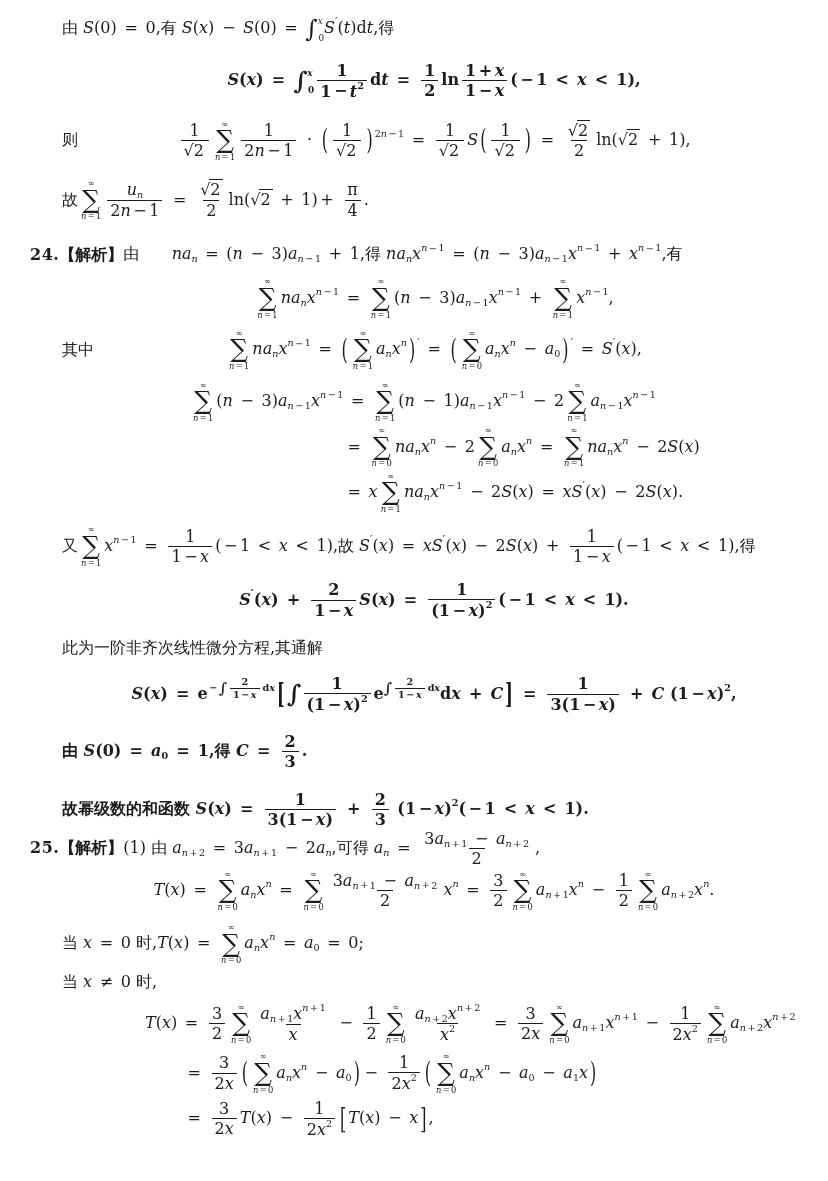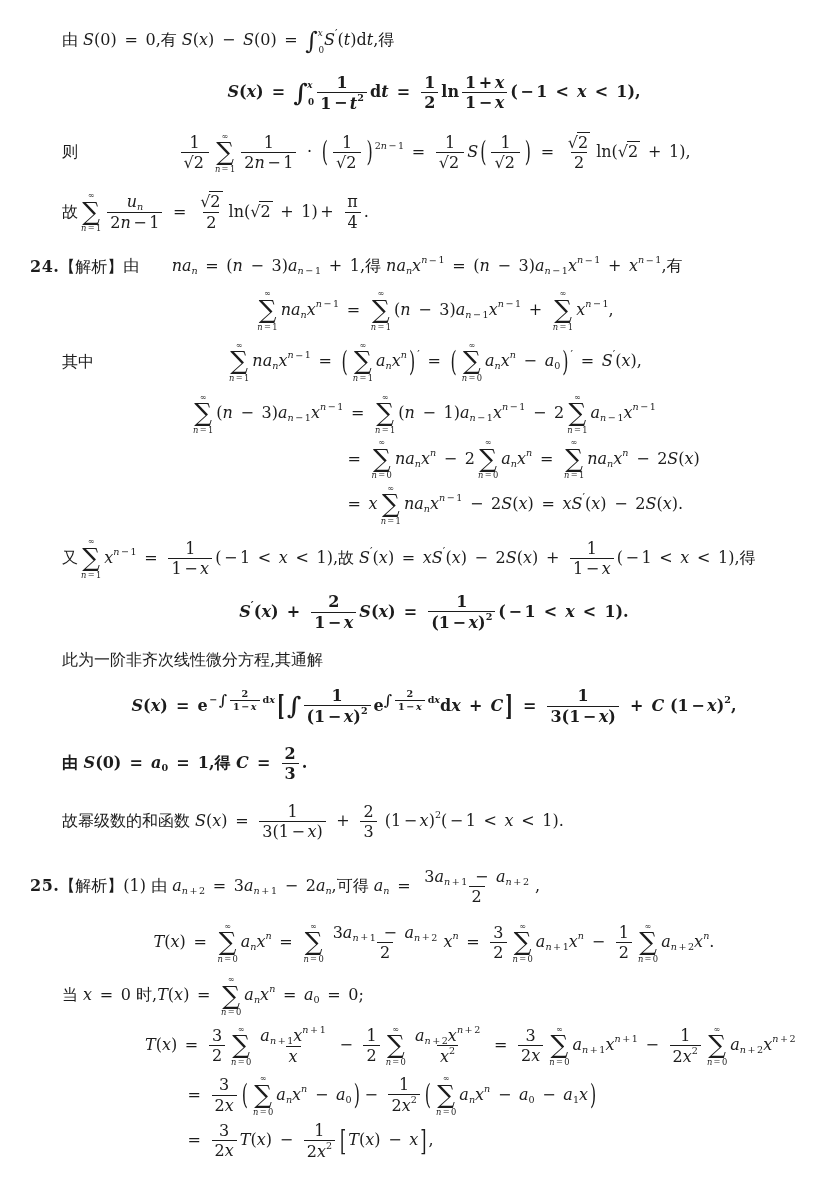--- a/index.html
+++ b/index.html
@@ -5,40 +5,40 @@
   html,body{margin:0;padding:0;background:#f5f5f5;}
   .doc{
     position:relative;
     width:828px;height:1181px;
     margin:0 auto;
     background:#ffffff;
     color:#1c1c1c;
     font-family:"DejaVu Serif","Liberation Serif",serif;
     font-size:16px;
     box-sizing:border-box;
-    padding-top:28px;
+    padding-top:16px;
     overflow:hidden;
   }
   .row{white-space:nowrap;line-height:1.25;}
   .left{margin-left:62px;}
   .item{margin-left:30px;}
   .center{text-align:center;padding-left:40px;}
   .rel{position:relative;}
   .row-label{position:absolute;left:62px;top:50%;transform:translateY(-50%);}
   .ind190{margin-left:190px;}
   .ind345{margin-left:345px;}
   .ind145{margin-left:145px;}
   .ind185{margin-left:185px;}
   .mb20{margin-bottom:20px;} .mb18{margin-bottom:18px;font-weight:bold;} .mb16{margin-bottom:16px;}
   .mb22{margin-bottom:22px;} .mb12{margin-bottom:12px;} .mb10{margin-bottom:10px;}
   .mb8{margin-bottom:8px;}  .mb6{margin-bottom:6px;}  .mb4{margin-bottom:4px;}
-  .mb2{margin-bottom:2px;}  .mb26{margin-bottom:26px;} .mb14{margin-bottom:14px;}
+  .mb2{margin-bottom:2px;}  .mb26{font-weight:bold;} .mb14{}
 
   .item-no{letter-spacing:0.5px;font-weight:bold;}
-  .item-tag{font-weight:normal;font-family:"DejaVu Sans","Liberation Sans",sans-serif;text-align:right;}
+  .item-tag{font-weight:bold;font-family:"DejaVu Sans","Liberation Sans",sans-serif;text-align:right;}
 
   
   .m .mi{font-style:italic;}
   .m .mo{padding:0 0.16em;}
   .m .mn{}
   .m .up{font-style:normal;}
   .quad{display:inline-block;width:0.85em;}
 
   .sup{font-size:0.6em;vertical-align:0.8em;line-height:1;}
   .sub{font-size:0.6em;vertical-align:-0.3em;line-height:1;}
@@ -307,20 +307,23 @@
   </div>
 
   <div class="row left mb6">
     <span class="m"><span class="mn">当</span> <span class="mi">x</span> <span class="mo">=</span> <span class="mn">0</span> <span class="mn">时</span><span class="mn">,</span><span class="mi">T</span><span class="mn">(</span><span class="mi">x</span><span class="mn">)</span> <span class="mo">=</span> <span class="sum">
           <span class="lim"><span class="mn">∞</span></span>
           <span class="sop">∑</span>
           <span class="lim"><span class="mi">n</span><span class="mo">=</span><span class="mn">0</span></span>
         </span><span class="mi">a</span><span class="sub"><span class="mi">n</span></span><span class="mi">x</span><span class="sup"><span class="mi">n</span></span> <span class="mo">=</span> <span class="mi">a</span><span class="sub"><span class="mn">0</span></span> <span class="mo">=</span> <span class="mn">0</span><span class="mn">;</span></span>
   </div>
 
+  <div class="row left mb10">
+    <span class="m"><span class="mn">当</span> <span class="mi">x</span> <span class="mo">≠</span> <span class="mn">0</span> <span class="mn">时</span><span class="mn">,</span></span>
+  </div>
 
   <div class="row ind145 mb6">
     <span class="m"><span class="mi">T</span><span class="mn">(</span><span class="mi">x</span><span class="mn">)</span> <span class="mo">=</span> <span class="frac">
           <span class="num"><span class="mn">3</span></span>
           <span class="den"><span class="mn">2</span></span>
         </span><span class="sum">
           <span class="lim"><span class="mn">∞</span></span>
           <span class="sop">∑</span>
           <span class="lim"><span class="mi">n</span><span class="mo">=</span><span class="mn">0</span></span>
         </span><span class="frac">

